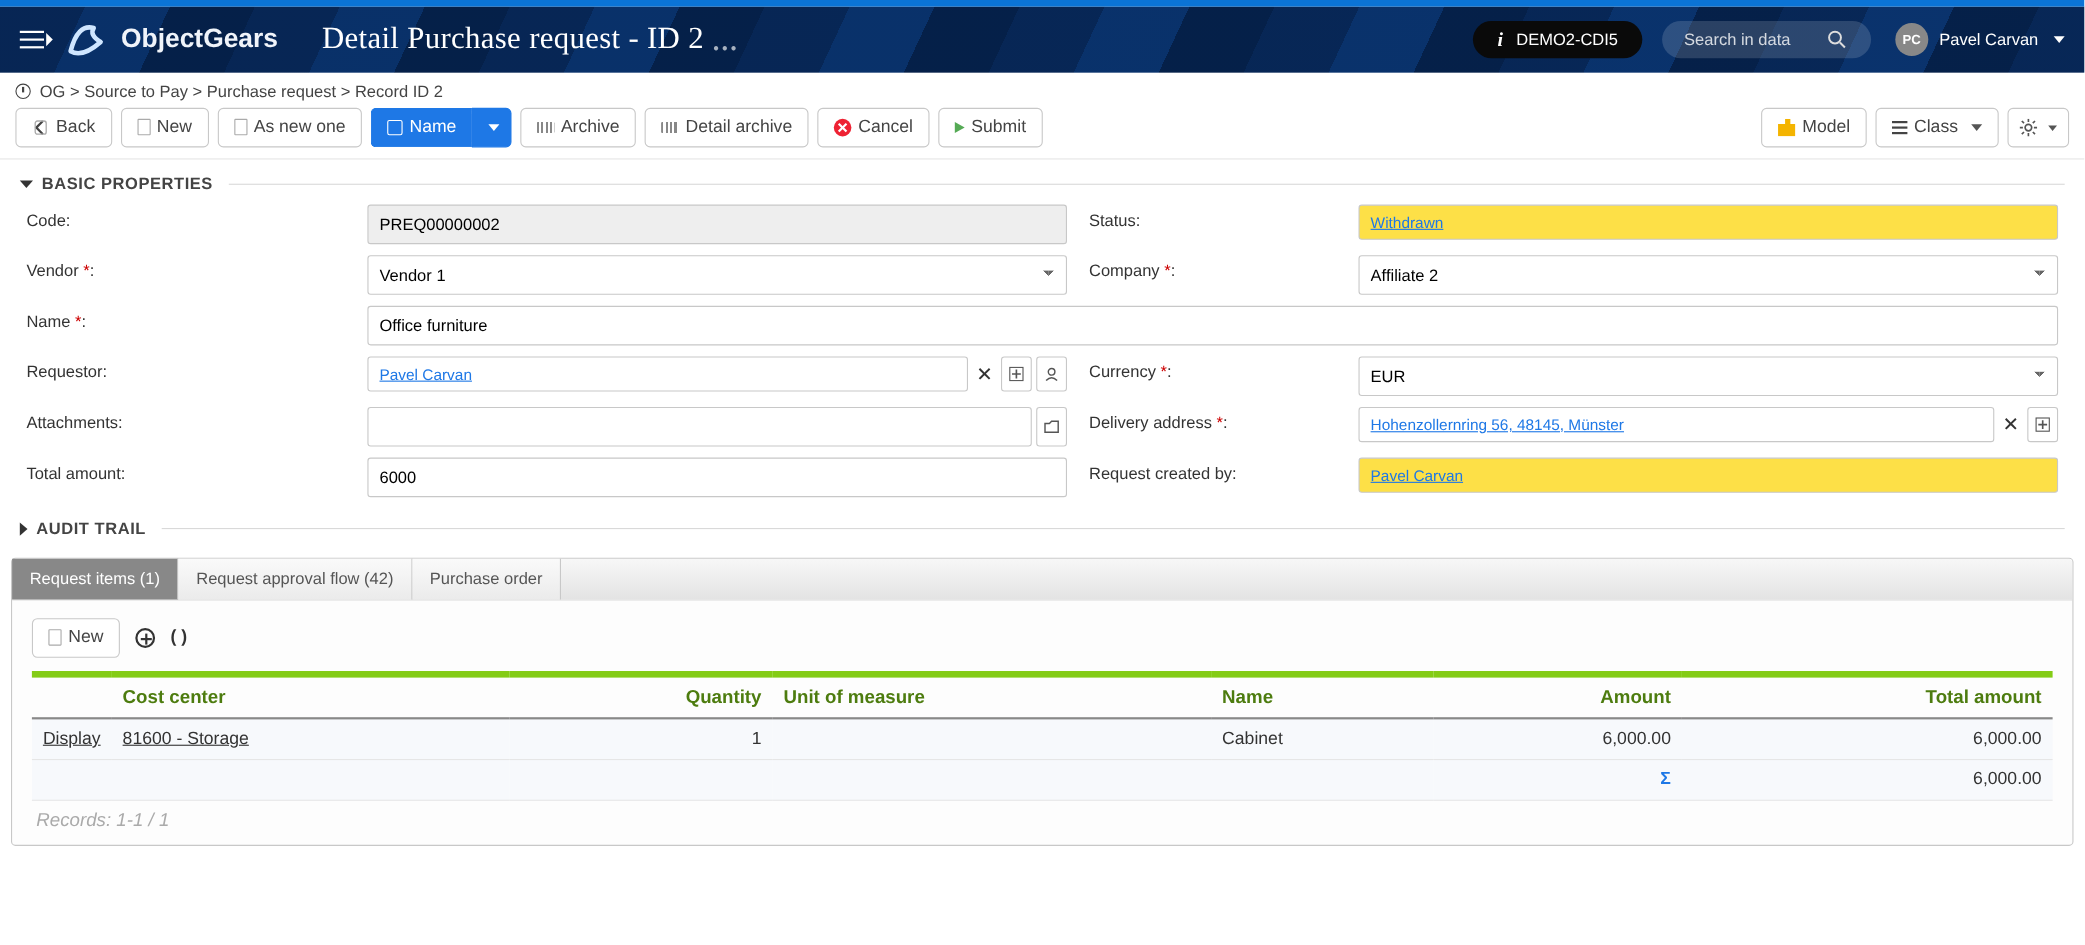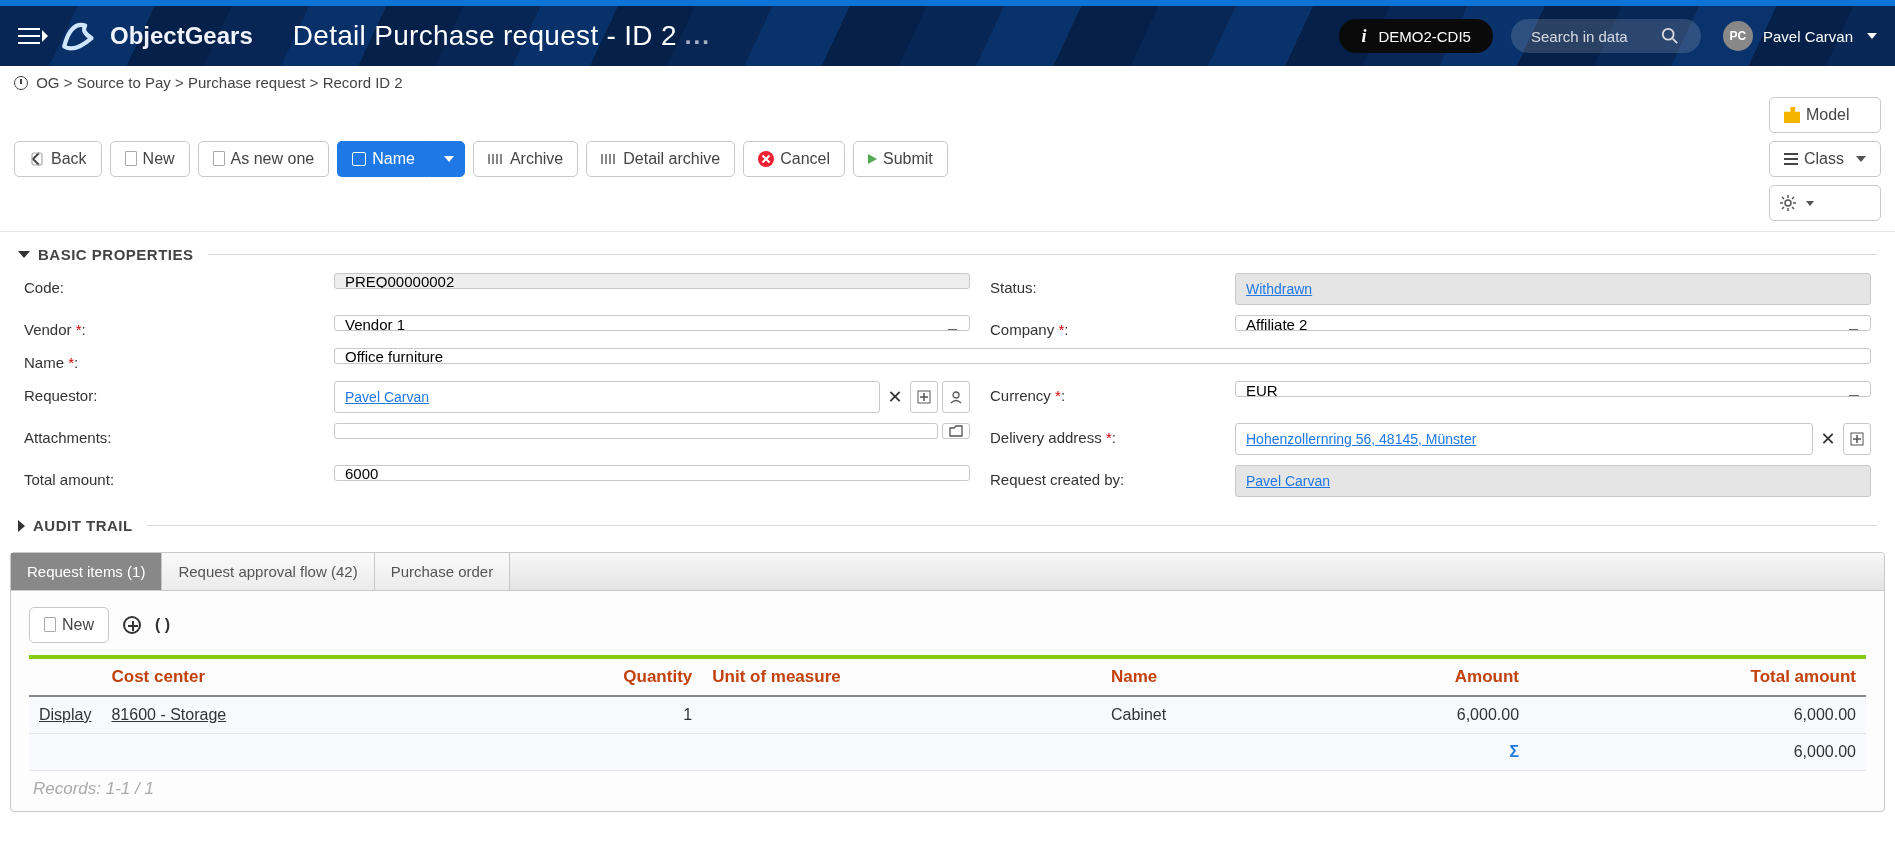--- a/index.html
+++ b/index.html
@@ -64,38 +64,38 @@
 .ico-archive { width:16px; height:10px; background:repeating-linear-gradient(90deg,#888 0 2px, transparent 2px 4px); border-radius:1px;}
 .ico-x { width:16px; height:16px; border-radius:50%; background:#e23; position:relative;}
 .ico-x::before, .ico-x::after { content:""; position:absolute; top:3px; left:7px; width:2px; height:10px; background:#fff;}
 .ico-x::before{transform:rotate(45deg);} .ico-x::after{transform:rotate(-45deg);}
 .ico-arrow { width:0; height:0; border-top:5px solid transparent; border-bottom:5px solid transparent; border-left:9px solid #5a5;}
 .ico-disk { width:14px;height:14px; border:1.5px solid #fff; border-radius:2px; position:relative;}
 .ico-puzzle { width:16px;height:16px; background:#f4b400; clip-path: polygon(0 30%,40% 30%,40% 0,70% 0,70% 30%,100% 30%,100% 100%,0 100%); }
 .ico-bars { width:14px;height:12px; display:flex; flex-direction:column; justify-content:space-between;}
 .ico-bars span{height:2px;background:#444;}
 .ico-gear { width:16px; height:16px; }
-.tb-right { margin-left:auto; display:flex; gap:8px;flex-direction:column;}
+.tb-right { margin-left:auto; display:flex; gap:8px;}
 
 
 .section { padding:8px 18px 2px; }
 .section-head { display:flex; align-items:center; gap:8px; margin:6px 0 10px;}
 .section-head .chev { width:0;height:0; border-left:6px solid transparent; border-right:6px solid transparent; border-top:7px solid #333;}
 .section-head.collapsed .chev { border-top:6px solid transparent; border-bottom:6px solid transparent; border-left:7px solid #333; border-right:0;}
 .section-head .title { font-weight:700; letter-spacing:.5px; color:#444; font-size:15px;}
 .section-head .line { flex:1; height:1px; background:#d9d9d9; margin-left:6px;}
 
 
 .form-grid { display:grid; grid-template-columns: 290px 1fr 225px 1fr; column-gap: 20px; row-gap:10px; padding: 0 6px 4px;}
 .lbl { color:#333; font-size:15px; padding-top:6px;}
 .star { color:#c00;}
 .ctrl { }
-.inp, .sel { width:100%; height:16px; border:1px solid #c8c8c8; border-radius:3px; padding:0 10px; font-size:15px; background:#fff;}
+.inp, .sel { width:100%; height:36px; border:1px solid #c8c8c8; border-radius:3px; padding:0 10px; font-size:15px; background:#fff;}
 .inp[readonly] { background:#eee; }
-.link-box { width:100%; min-height:32px; border:1px solid #c8c8c8; border-radius:3px; padding:4px 10px; background:#e5e5e5; display:flex; align-items:center;}
+.link-box { width:100%; min-height:32px; border:1px solid #c8c8c8; border-radius:3px; padding:4px 10px; background:#fde047; display:flex; align-items:center;}
 .link-box.white { background:#fff; }
 .link-box a { color:#1e78e6; text-decoration:underline; }
 .combo { display:flex; gap:4px; align-items:stretch;}
 .combo .inp { flex:1; }
 .combo .chip { display:flex; border:1px solid #c8c8c8; border-radius:3px; background:#fff; align-items:center; justify-content:center; width:28px;}
 .combo .chip.close { border:0; background:transparent; font-size:18px; width:22px;}
 .sel { appearance:none; background-image: linear-gradient(45deg, transparent 50%, #666 50%), linear-gradient(135deg, #666 50%, transparent 50%); background-position: calc(100% - 16px) 13px, calc(100% - 11px) 13px; background-size:5px 5px,5px 5px; background-repeat:no-repeat;}
 .ctrl-full { grid-column: 2 / span 3; }
 
 
@@ -106,21 +106,21 @@
 .tab-body { padding:16px 18px 8px; }
 
 .sub-toolbar { display:flex; align-items:center; gap:14px; margin-bottom:12px;}
 .circ-plus { width:18px;height:18px; border:2px solid #333; border-radius:50%; position:relative;}
 .circ-plus::before,.circ-plus::after{content:"";position:absolute;background:#333;}
 .circ-plus::before{top:3px;left:7px;width:2px;height:10px;}
 .circ-plus::after{top:7px;left:3px;width:10px;height:2px;}
 
 
 table.grid { width:100%; border-collapse:collapse;}
-table.grid th { text-align:left; font-weight:700; color:#c2410c; font-size:17px; padding:8px 10px; border-top:4px solid #84cc16; border-bottom:2px solid #888;}
+table.grid th { text-align:left; font-weight:700; color:#4d7c0f; font-size:17px; padding:8px 10px; border-top:6px solid #84cc16; border-bottom:2px solid #888;}
 table.grid th.right, table.grid td.right { text-align:right;}
 table.grid td { padding:9px 10px; font-size:16px; border-bottom:1px solid #e6e6e6; background:#f7f9fc;}
 table.grid tr.sum td { background:#f7f9fc;}
 .sigma { color:#1e78e6; font-weight:700; font-size:16px;}
 .rec-count { color:#aaa; font-size:17px; font-style:italic; padding:8px 4px 4px;}
 .ul { text-decoration:underline; color:#333;}
 
 svg { display:block; }
 </style>
 </head>
@@ -136,21 +136,21 @@
     <div class="tri"></div>
   </div>
   <div class="logo">
     <div class="logo-ico">
       <svg viewBox="0 0 40 40">
           <path d="M4 30 Q10 6 24 10 Q20 16 30 22 Q14 36 4 30 Z" fill="none" stroke="#cfe6ff" stroke-width="4" stroke-linejoin="round"></path>
         </svg>
     </div>
     <span class="logo-txt">ObjectGears</span>
   </div>
-  <div style="display:flex;align-items:center;">
+  <div style="display:flex;align-items:flex-end;font-family:Liberation Serif, serif;">
     <span class="page-title">Detail Purchase request - ID 2</span>
     <span class="dots">...</span>
   </div>
   <div class="spacer"></div>
   <div class="env-pill">
     <span class="i">i</span>
     <span>DEMO2-CDI5</span>
   </div>
   <div class="search-pill">
     <input placeholder="Search in data" style="">

